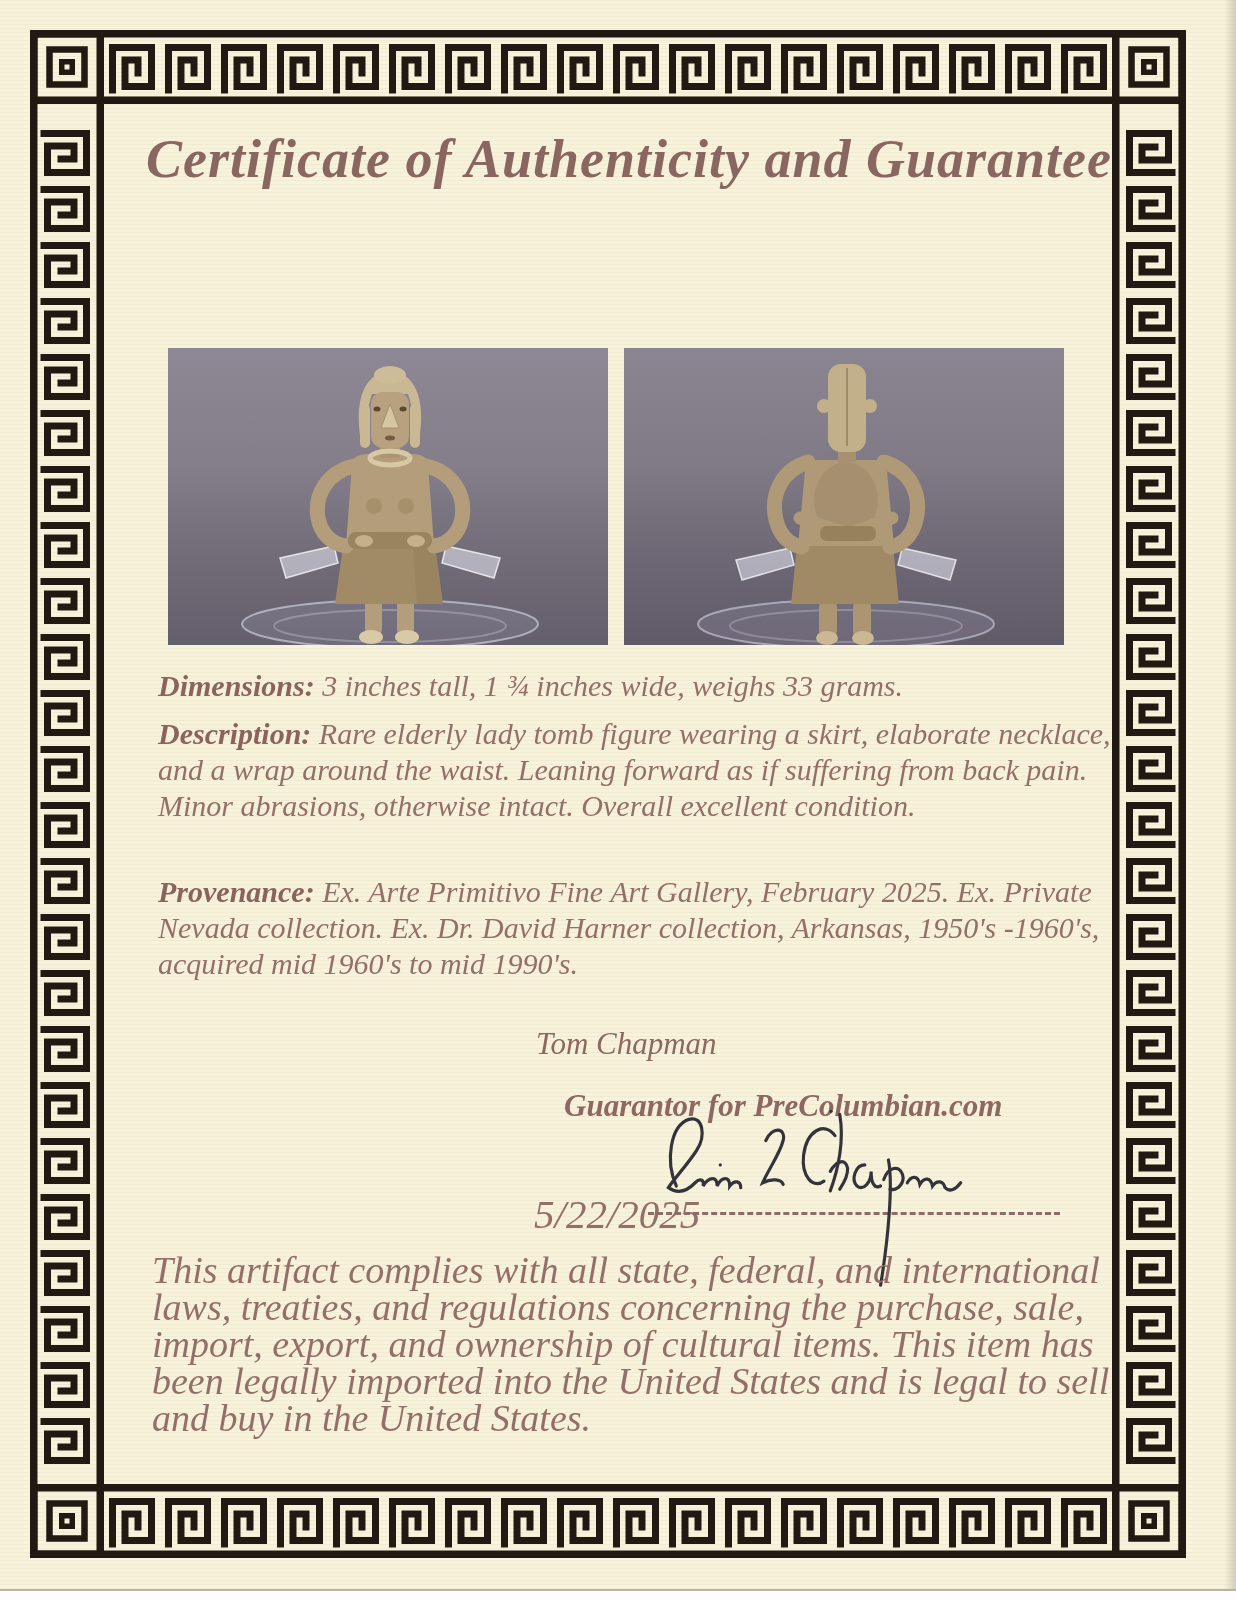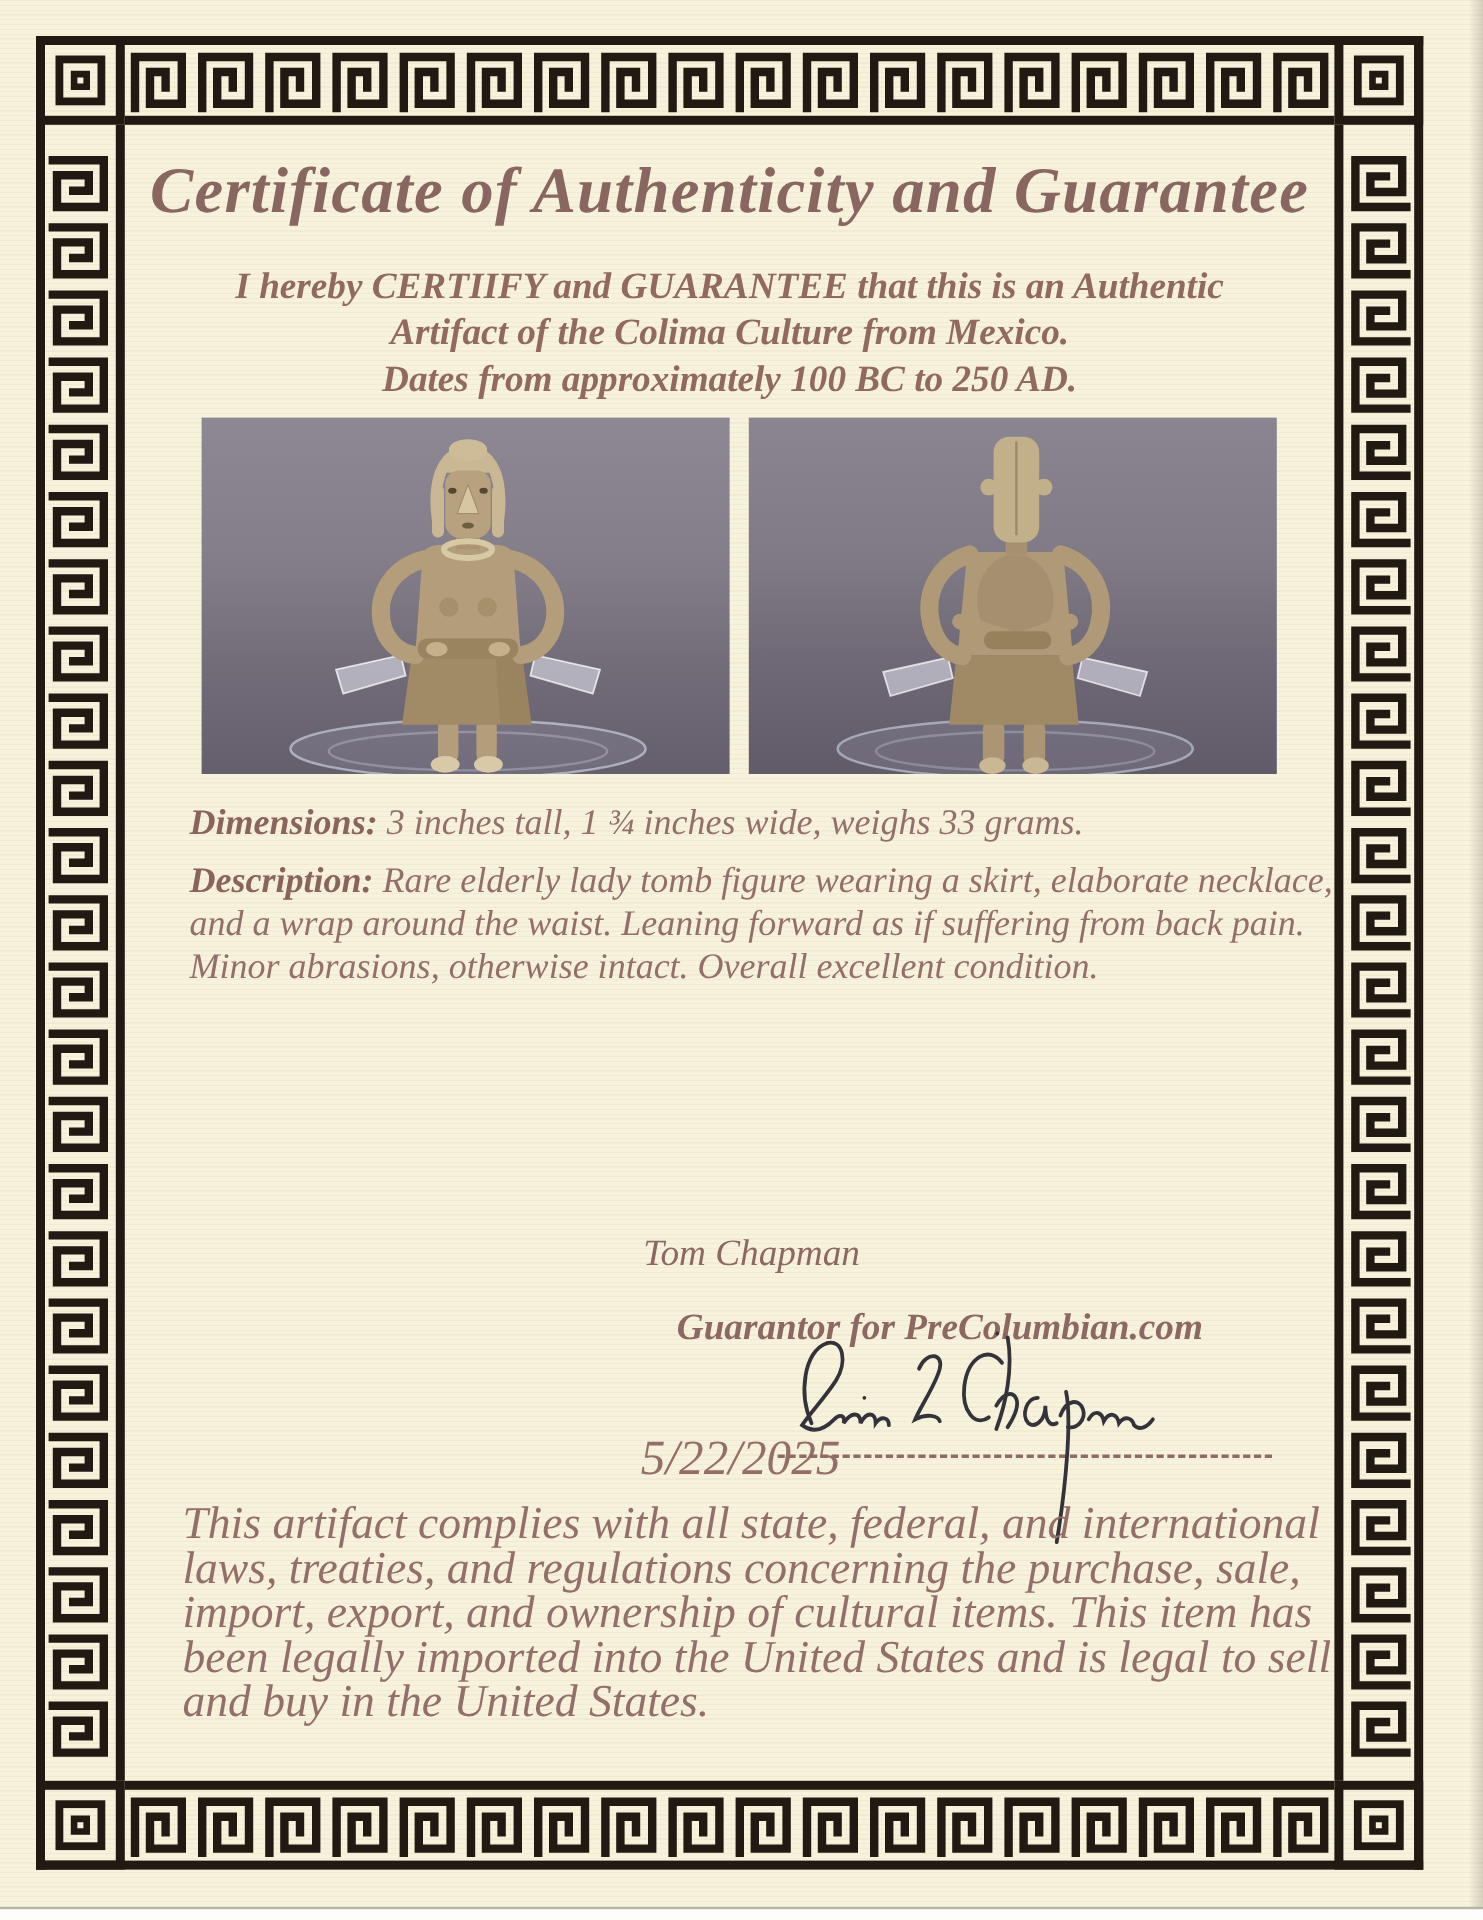--- a/index.html
+++ b/index.html
@@ -7,21 +7,21 @@
     position:relative;width:1236px;height:1600px;overflow:hidden;
     background-color:#f6f2db;
     background-image:repeating-linear-gradient(180deg, rgba(186,172,128,.10) 0 1px, rgba(0,0,0,0) 1px 4px);
     font-family:"Liberation Serif","DejaVu Serif",serif;
     font-style:italic;
     color:#946f6a;
   }
   .border-svg{position:absolute;left:0;top:0;width:1236px;height:1600px;}
   .abs{position:absolute;}
   .title{
-    left:104px;top:128px;width:1008px;text-align:center;
+    left:104px;top:128px;width:1008px;text-align:right;
     font-size:54px;font-weight:bold;color:#8a6660;letter-spacing:1px;margin:0;
   }
   .intro{left:104px;top:218px;width:1008px;text-align:center;
     font-size:31px;font-weight:bold;line-height:39px;color:#91695f;}
   .photos{left:168px;top:348px;width:896px;height:297px;display:flex;gap:16px;}
   .photo{width:440px;height:297px;position:relative;overflow:hidden;}
   .photo.front{background:linear-gradient(180deg,#8d8893 0%,#837e89 40%,#716b78 72%,#655e6c 100%);}
   .photo.back{background:linear-gradient(180deg,#8a8590 0%,#7f7a85 40%,#6d6674 72%,#615a68 100%);}
   .photo svg{position:absolute;left:0;top:0;width:100%;height:100%;}
   .bodytext{font-size:30px;line-height:36px;}
@@ -147,25 +147,20 @@
       <path d="M3.5,46 L3.5,3.5 L42.5,3.5 L42.5,42.5 L16,42.5 L16,16 L29,16 L29,29" fill="none" stroke="#201a12" stroke-width="7" stroke-linecap="square" transform="translate(44,1306) rotate(90 23 23)"></path>
       <path d="M3.5,46 L3.5,3.5 L42.5,3.5 L42.5,42.5 L16,42.5 L16,16 L29,16 L29,29" fill="none" stroke="#201a12" stroke-width="7" stroke-linecap="square" transform="translate(1126,1306) rotate(-90 23 23)"></path>
       <path d="M3.5,46 L3.5,3.5 L42.5,3.5 L42.5,42.5 L16,42.5 L16,16 L29,16 L29,29" fill="none" stroke="#201a12" stroke-width="7" stroke-linecap="square" transform="translate(44,1362) rotate(90 23 23)"></path>
       <path d="M3.5,46 L3.5,3.5 L42.5,3.5 L42.5,42.5 L16,42.5 L16,16 L29,16 L29,29" fill="none" stroke="#201a12" stroke-width="7" stroke-linecap="square" transform="translate(1126,1362) rotate(-90 23 23)"></path>
       <path d="M3.5,46 L3.5,3.5 L42.5,3.5 L42.5,42.5 L16,42.5 L16,16 L29,16 L29,29" fill="none" stroke="#201a12" stroke-width="7" stroke-linecap="square" transform="translate(44,1418) rotate(90 23 23)"></path>
       <path d="M3.5,46 L3.5,3.5 L42.5,3.5 L42.5,42.5 L16,42.5 L16,16 L29,16 L29,29" fill="none" stroke="#201a12" stroke-width="7" stroke-linecap="square" transform="translate(1126,1418) rotate(-90 23 23)"></path>
     </svg>
 
   <h1 class="abs title">Certificate of Authenticity and Guarantee</h1>
 
-  <div class="abs intro">
-    <div>I hereby CERTIIFY and GUARANTEE that this is an Authentic</div>
-    <div>Artifact of the Colima Culture from Mexico.</div>
-    <div>Dates from approximately 100 BC to 250 AD.</div>
-  </div>
 
   <div class="abs photos">
     <div class="photo front" aria-label="Colima figurine front view on acrylic stand">
       <svg viewBox="0 0 440 297">
         <ellipse cx="222" cy="276" rx="148" ry="24" fill="rgba(205,215,235,.12)" stroke="rgba(225,235,252,.55)" stroke-width="2"></ellipse>
         <ellipse cx="222" cy="278" rx="116" ry="16" fill="none" stroke="rgba(225,235,252,.28)" stroke-width="2"></ellipse>
         <polygon points="112,210 166,198 170,215 118,230" fill="rgba(242,246,255,.5)" stroke="rgba(255,255,255,.75)" stroke-width="1.5"></polygon>
         <polygon points="332,210 278,198 274,215 326,230" fill="rgba(242,246,255,.5)" stroke="rgba(255,255,255,.75)" stroke-width="1.5"></polygon>
         <rect x="197" y="250" width="17" height="38" rx="7" fill="#b39d7b"></rect>
         <rect x="229" y="250" width="17" height="38" rx="7" fill="#b39d7b"></rect>
@@ -224,20 +219,24 @@
   <p class="abs bodytext dimensions">
     <span class="lbl">Dimensions:</span>
     <span>3 inches tall, 1 ¾ inches wide, weighs 33 grams.</span>
   </p>
 
   <p class="abs bodytext description">
     <span class="lbl">Description:</span>
     <span>Rare elderly lady tomb figure wearing a skirt, elaborate necklace, and a wrap around the waist. Leaning forward as if suffering from back pain. Minor abrasions, otherwise intact. Overall excellent condition.</span>
   </p>
 
+  <p class="abs bodytext provenance">
+    <span class="lbl">Provenance:</span>
+    <span>Ex. Arte Primitivo Fine Art Gallery, February 2025. Ex. Private Nevada collection. Ex. Dr. David Harner collection, Arkansas, 1950's -1960's, acquired mid 1960's to mid 1990's.</span>
+  </p>
 
   <div class="abs signer-name">Tom Chapman</div>
   <div class="abs signer-role">Guarantor for PreColumbian.com</div>
 
   <div class="abs sig-date">5/22/2025</div>
   <div class="abs sig-line"></div>
 
   <svg class="abs signature" viewBox="0 0 420 240" preserveAspectRatio="none" aria-label="Tom Chapman">
     <g fill="none" stroke="#34323a" stroke-width="4" stroke-linecap="round">
       <path d="M36,96 C22,66 28,22 52,14 C70,9 74,34 62,52 C50,70 34,86 26,98 C40,108 52,100 60,92 C66,86 72,88 70,96 C78,84 88,84 88,96 C94,84 104,84 104,96 C110,88 118,90 118,98"></path>

